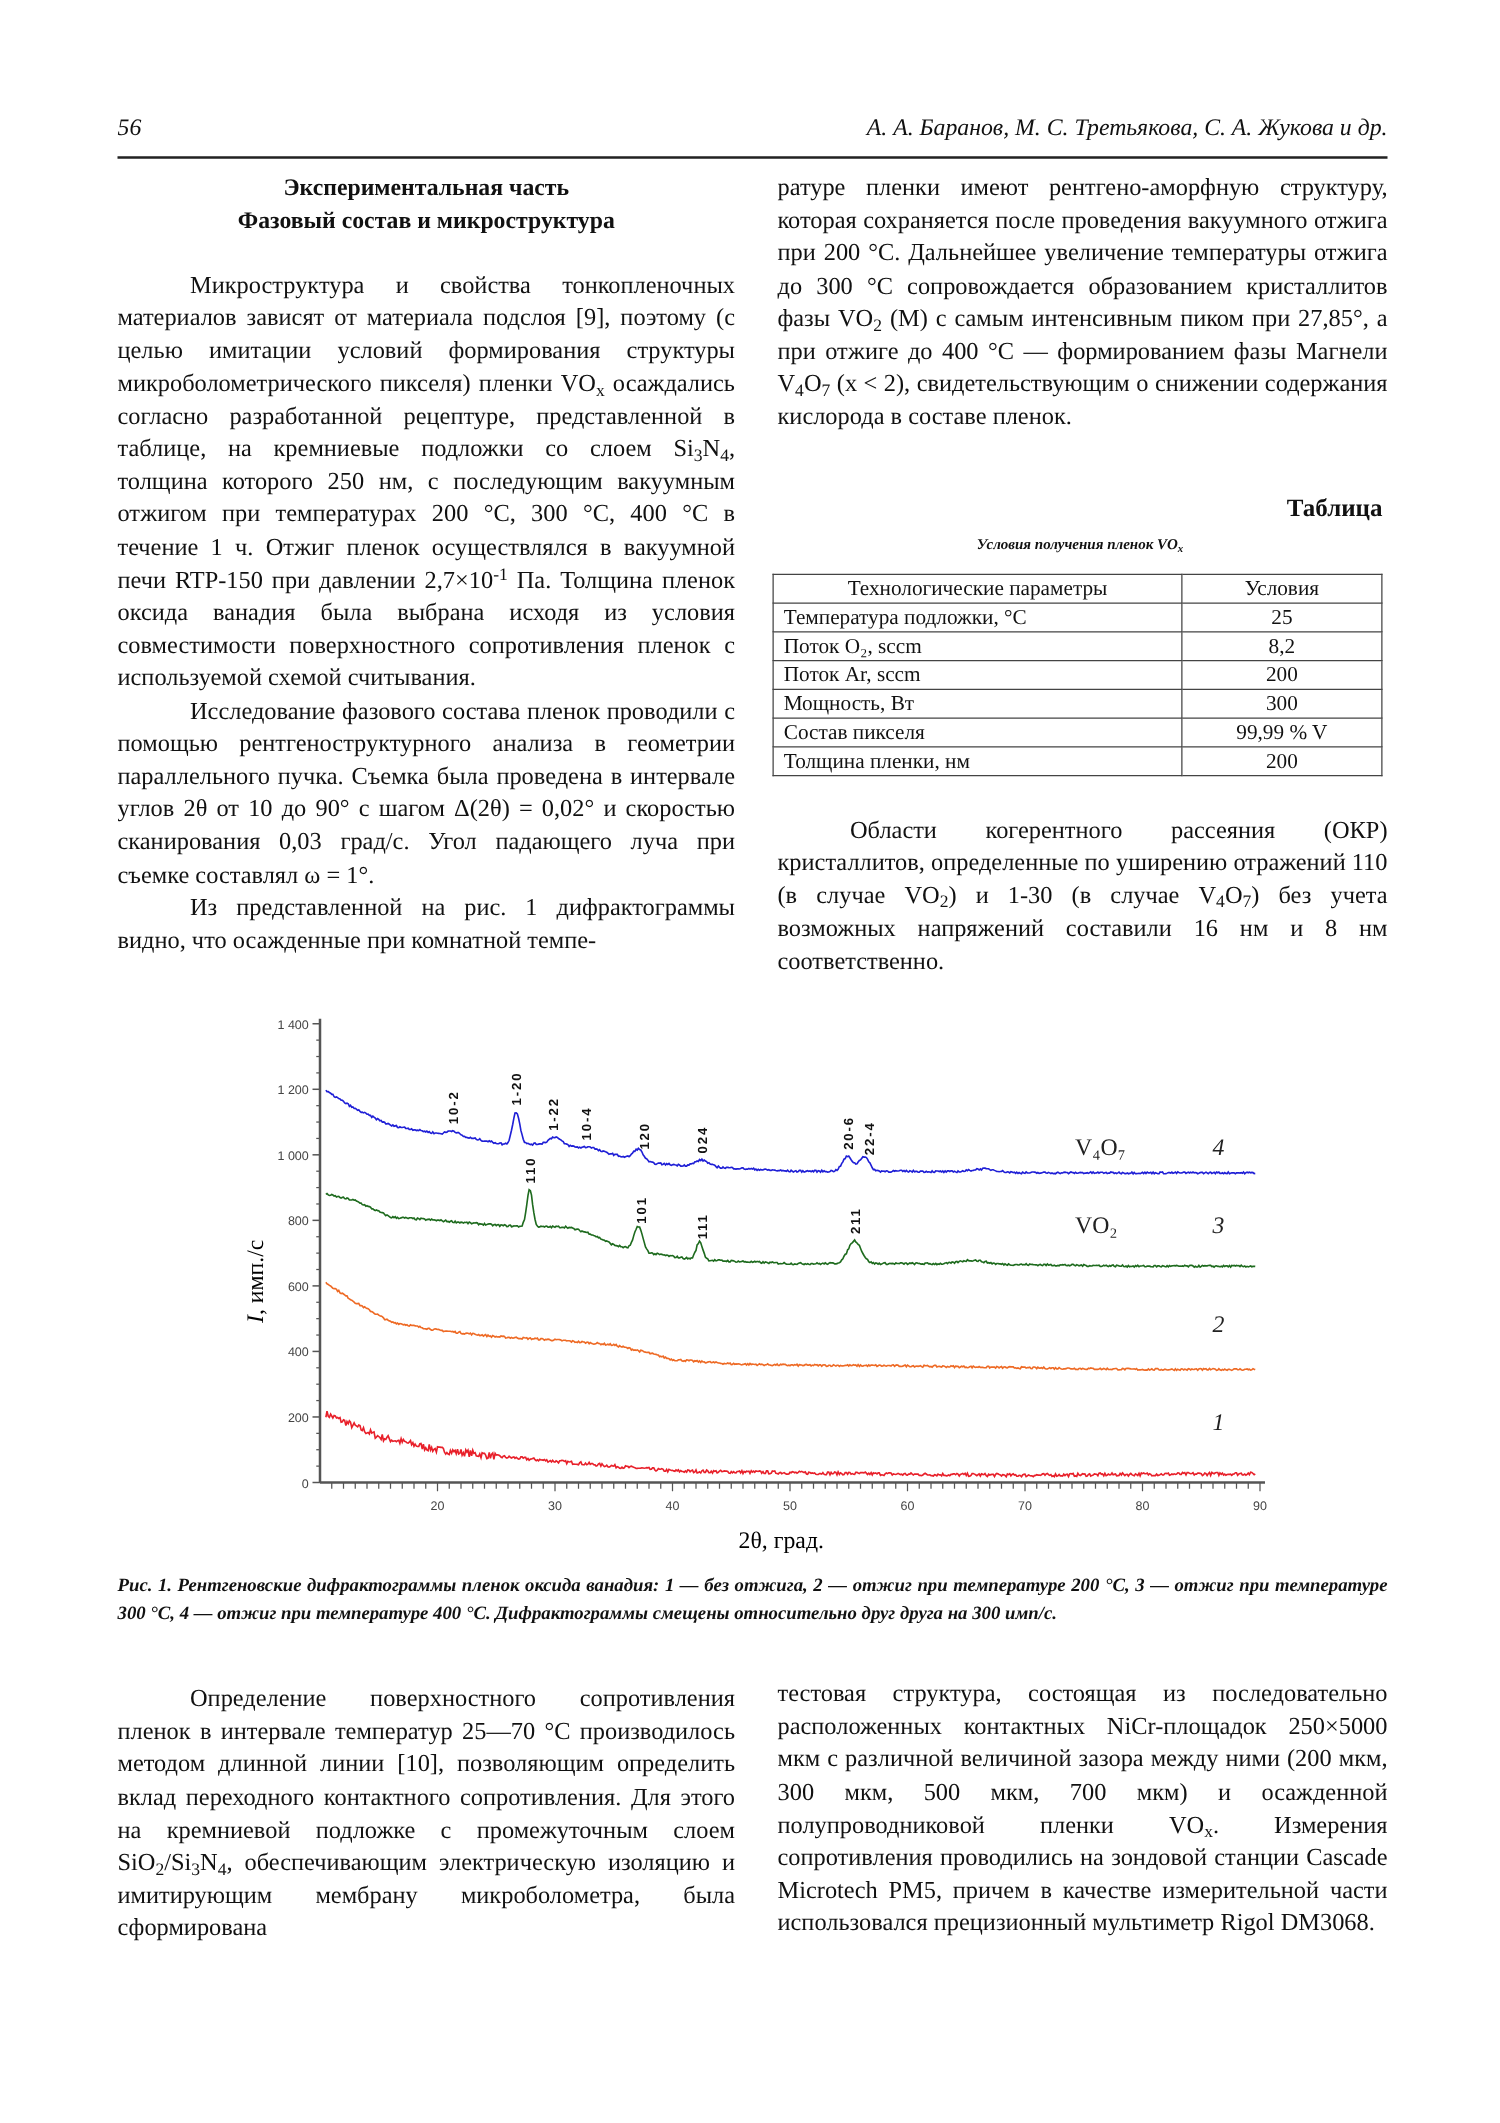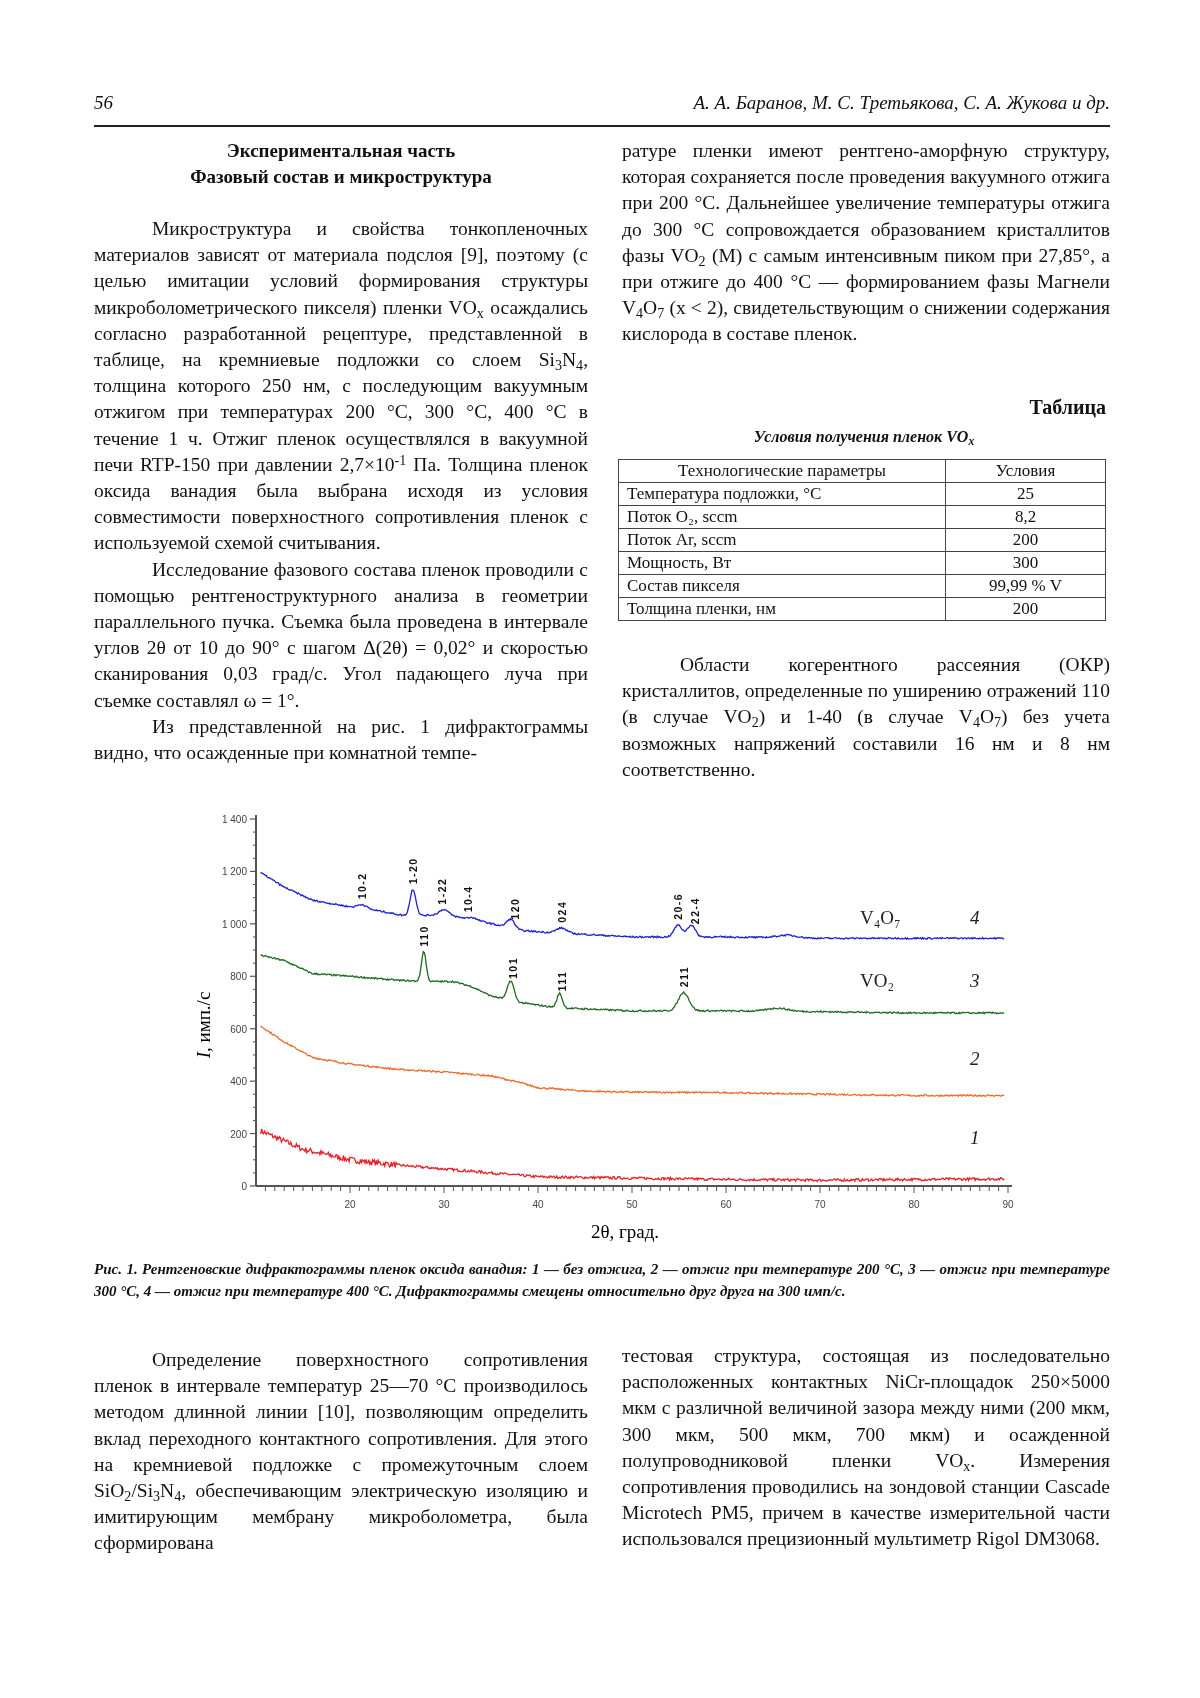--- a/index.html
+++ b/index.html
@@ -8,21 +8,21 @@
   .abs { position:absolute; }
   .runhead { top:92px; font-style:italic; font-size:19px; }
   #rule { left:94px; top:125px; width:1016px; height:0; border-top:2px solid #222; }
   .col { position:absolute; font-size:19.5px; line-height:26.2px; text-align:justify; }
   .col p { margin:0; text-indent:58px; }
   .col p.noind { text-indent:0; }
   .head { font-weight:bold; text-align:center; font-size:19px; line-height:26px; }
   sub { font-size:0.72em; line-height:0; vertical-align:-0.28em; }
   sup { font-size:0.72em; line-height:0; vertical-align:0.45em; }
   .tabl-label { font-weight:bold; font-size:20px; text-align:right; }
-  .tabl-title { font-weight:bold; font-style:italic; font-size:16px; text-align:center; }
+  .tabl-title { font-weight:bold; font-style:italic; font-size:12px; text-align:center; }
   table.params { position:absolute; left:618px; top:459px; width:488px; border-collapse:collapse; font-size:17px; }
   table.params td, table.params th { border:1.5px solid #444; padding:0 8px; height:22px; line-height:20px; font-weight:normal; }
   table.params th { text-align:center; }
   table.params td.v { text-align:center; }
   #chart { position:absolute; left:170px; top:805px; width:870px; height:440px; }
   #chart text { font-family:"Liberation Sans","DejaVu Sans",sans-serif; }
   .caption { position:absolute; left:94px; top:1258px; width:1016px; font-size:15px; line-height:22px;
              font-weight:bold; font-style:italic; text-align:justify; }
 </style>
 </head>
@@ -77,21 +77,21 @@
         <td class="v">99,99 % V</td>
       </tr>
       <tr>
         <td>Толщина пленки, нм</td>
         <td class="v">200</td>
       </tr>
     </tbody>
 </table>
 
 <div class="col" style="left:622px; top:652px; width:488px;">
-  <p><span>Области когерентного рассеяния (ОКР) кристаллитов, определенные по уширению отражений 110 (в случае VO</span><sub>2</sub><span>) и 1-40 (в случае V</span><sub>4</sub><span>O</span><sub>7</sub><span>) без учета возможных напряжений составили 16 нм и 8 нм соответственно.</span></p>
+  <p><span>Области когерентного рассеяния (ОКР) кристаллитов, определенные по уширению отражений 110 (в случае VO</span><sub>2</sub><span>) и 1-30 (в случае V</span><sub>4</sub><span>O</span><sub>7</sub><span>) без учета возможных напряжений составили 16 нм и 8 нм соответственно.</span></p>
 </div>
 
 <svg id="chart" viewBox="0 0 870 440">
   <g id="axes">
       <line x1="86" y1="10" x2="86" y2="381" stroke="#555" stroke-width="2"></line>
       <line x1="86" y1="381" x2="842" y2="381" stroke="#555" stroke-width="2"></line>
       <line x1="80" y1="381" x2="86" y2="381" stroke="#555" stroke-width="1.2"></line>
       <text x="77" y="385" text-anchor="end" font-size="10" fill="#444">0</text>
       <line x1="80" y1="328.57142857142856" x2="86" y2="328.57142857142856" stroke="#555" stroke-width="1.2"></line>
       <text x="77" y="332.57142857142856" text-anchor="end" font-size="10" fill="#444">200</text>

